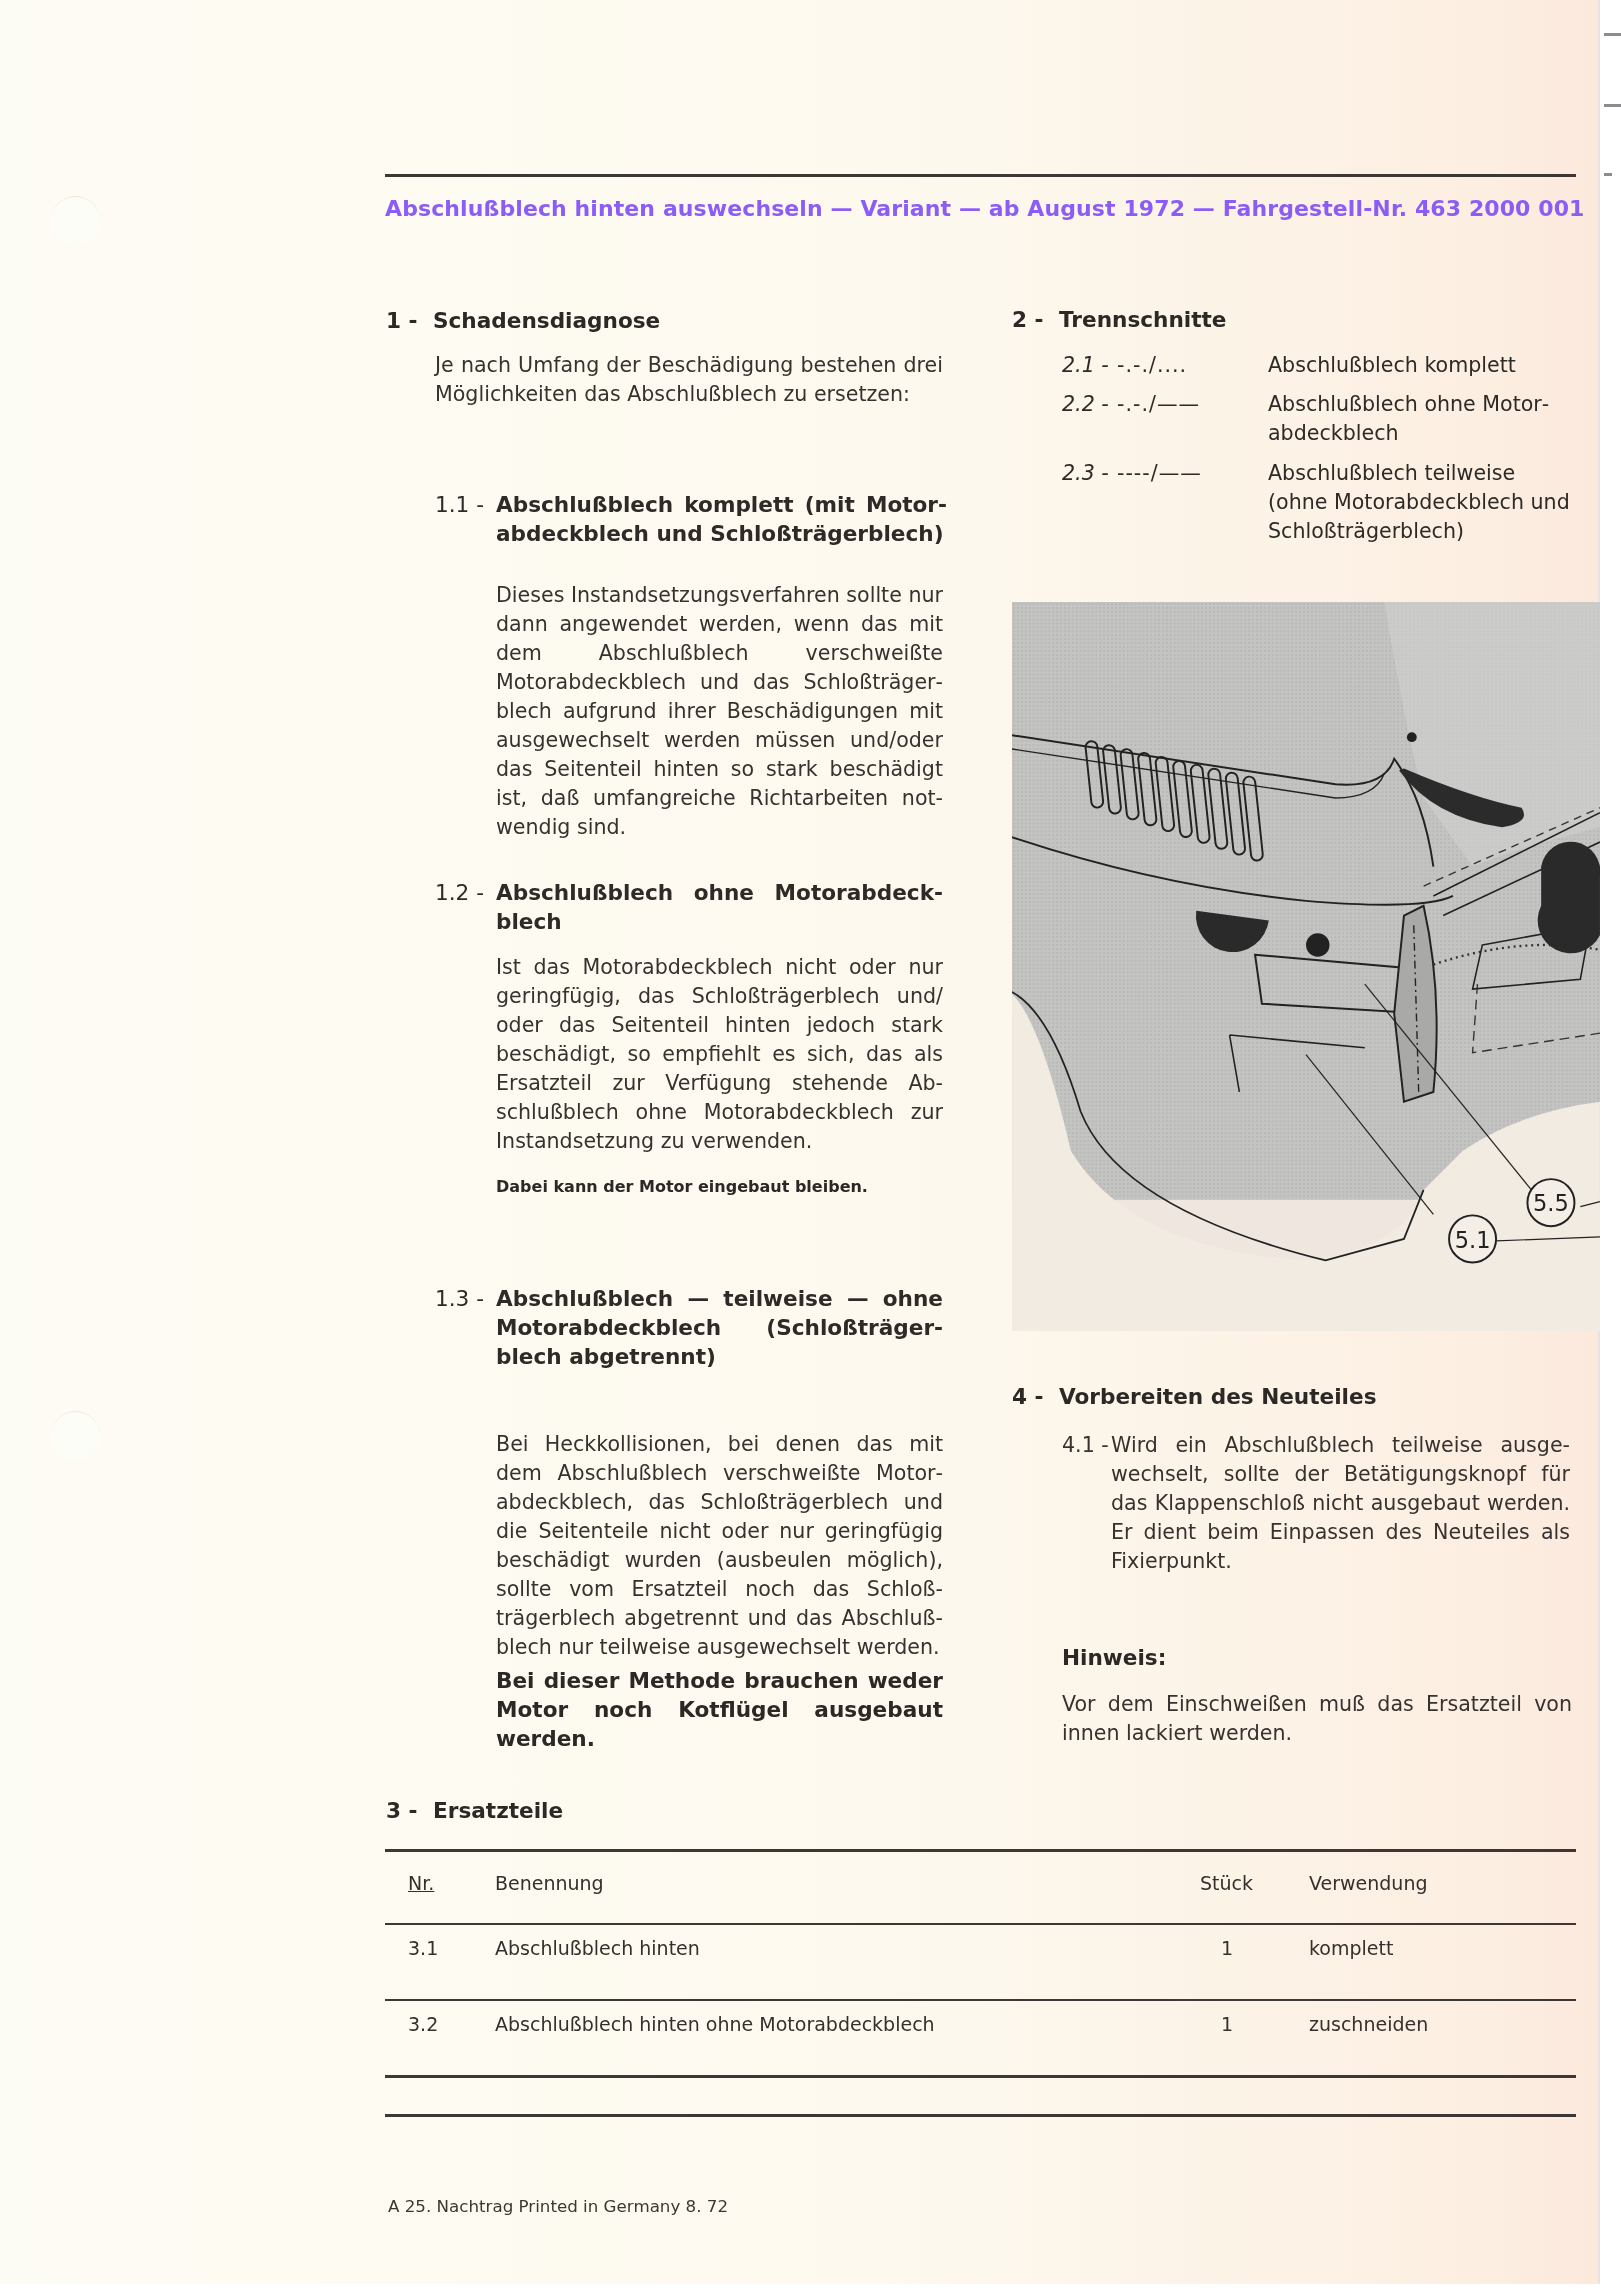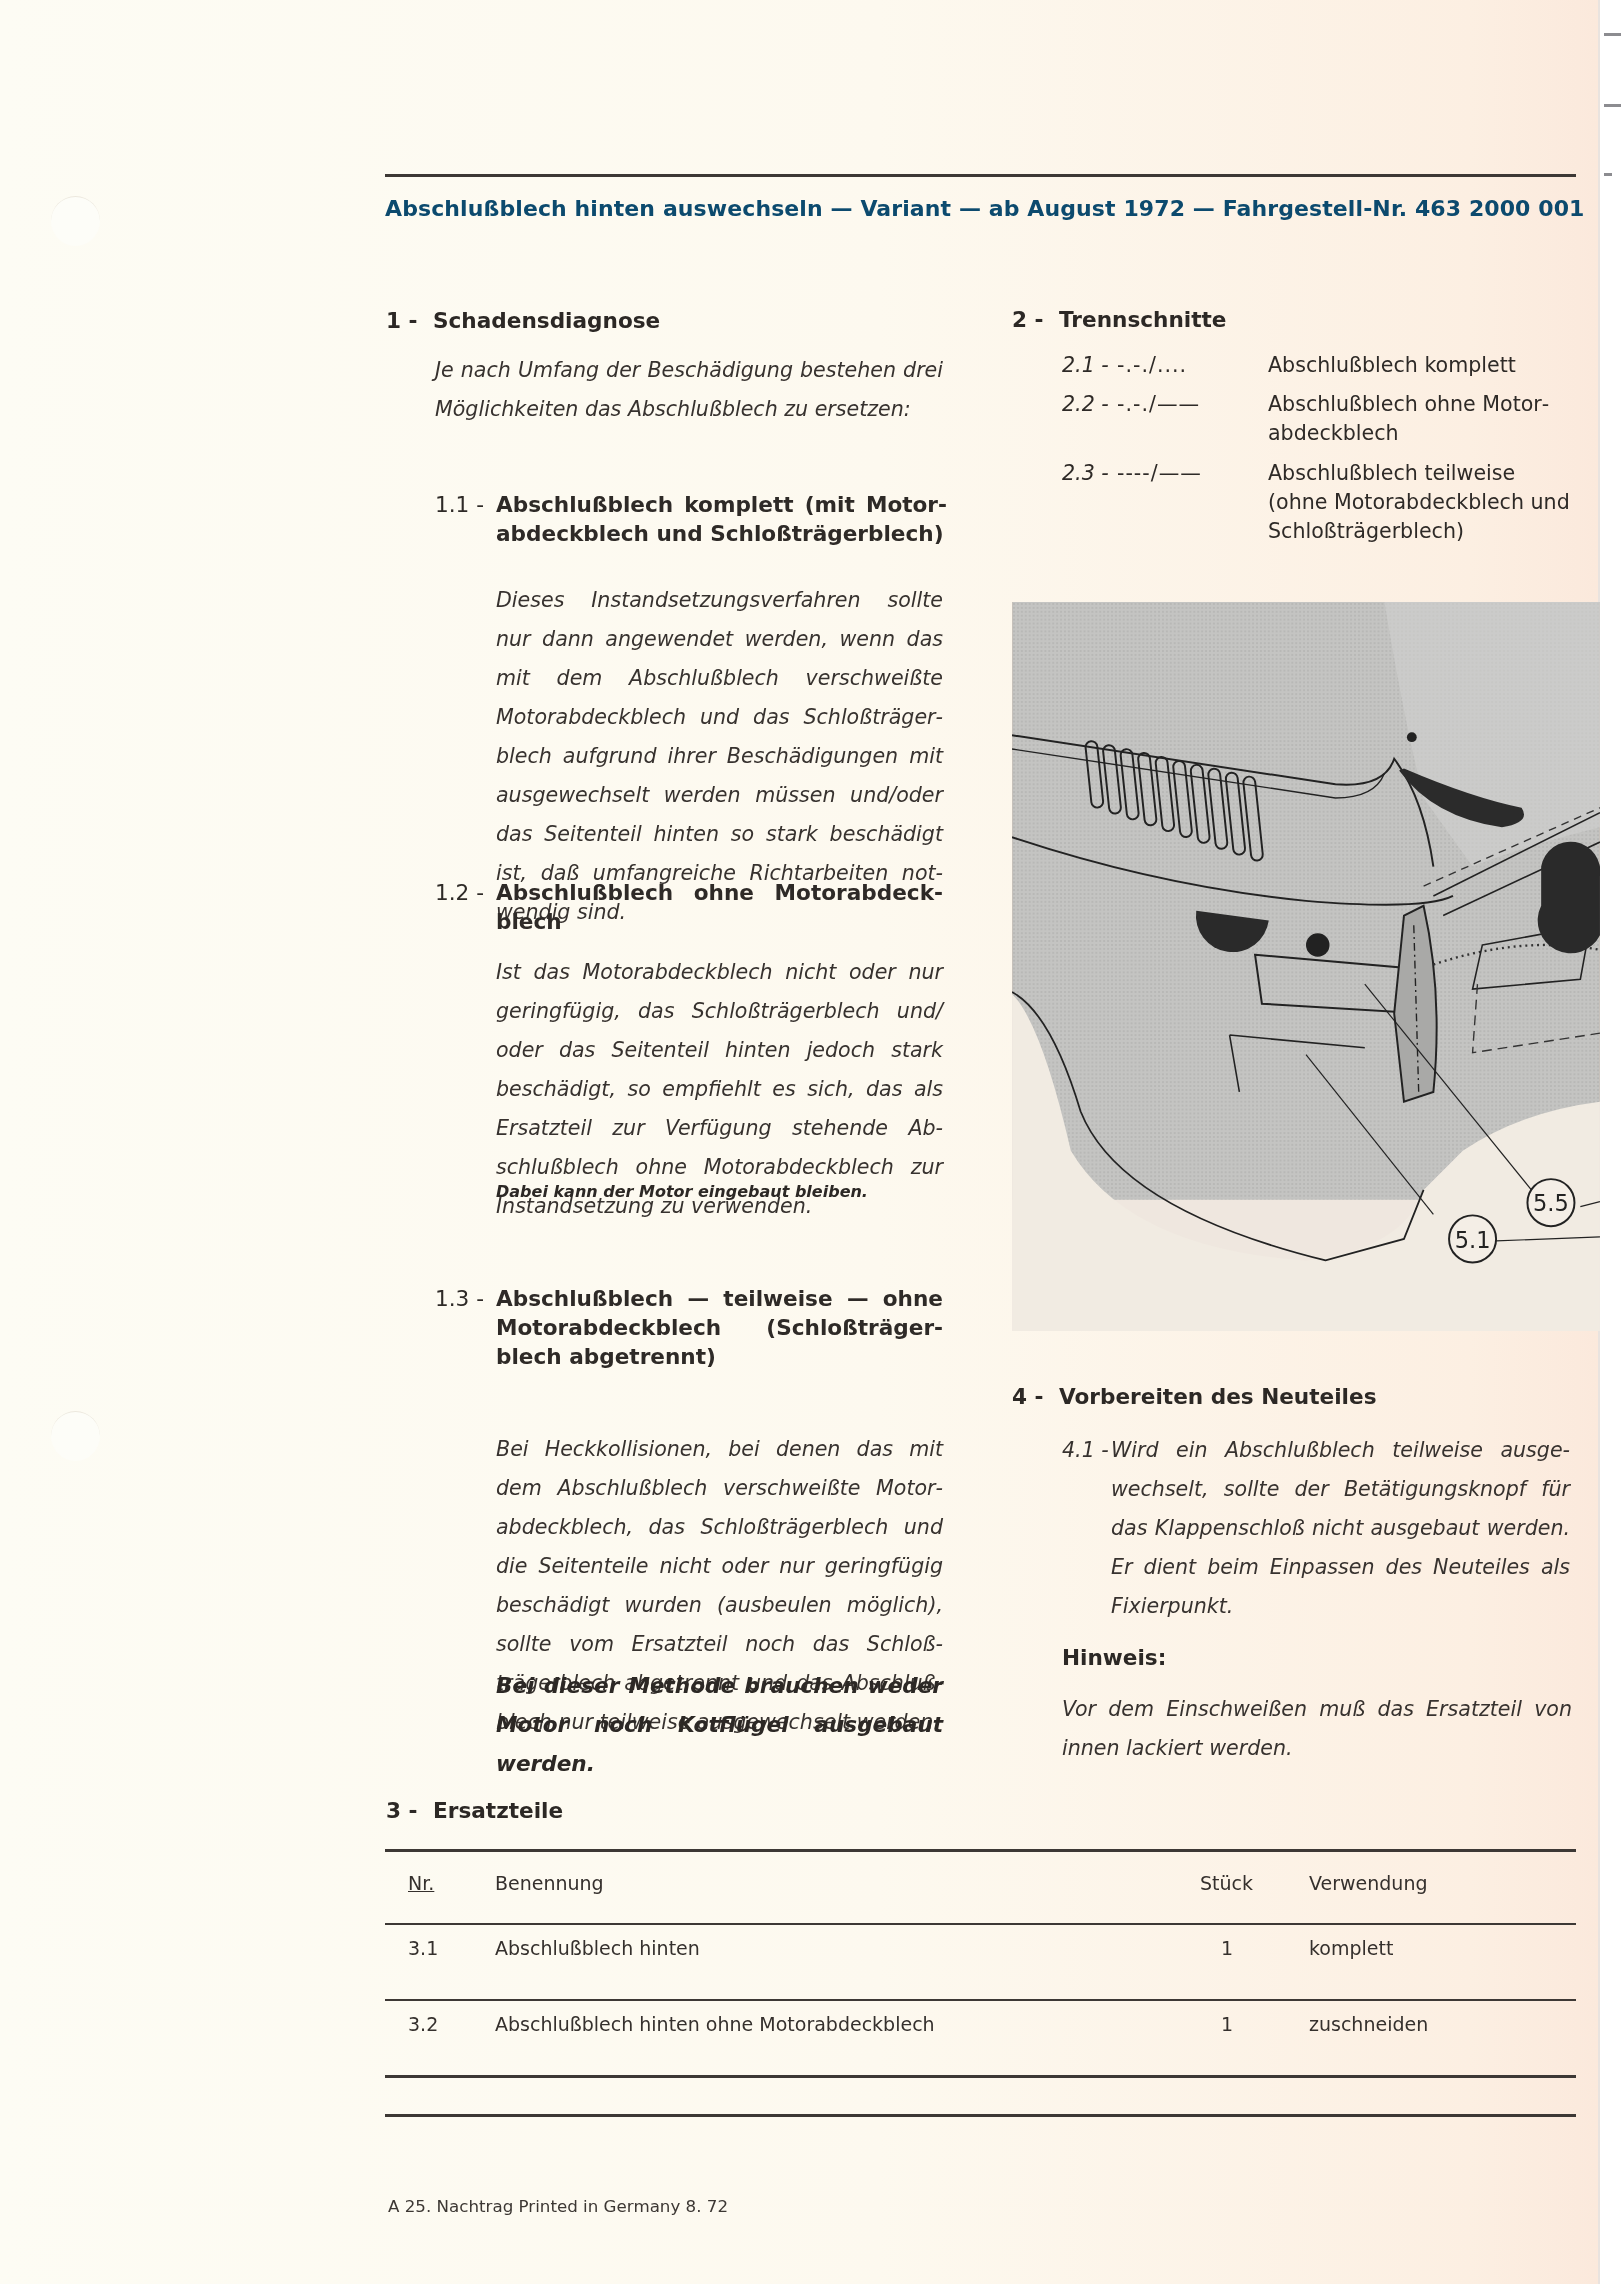--- a/index.html
+++ b/index.html
@@ -12,24 +12,24 @@
     position:absolute; left:0; top:0; width:1598px; height:2284px;
     background:linear-gradient(90deg,#fdfcf4 0%,#fdf9ef 55%,#fcefe2 92%,#fbe9dc 100%);
     border-right:2px solid #e9e3df;
   }
   .edge-strip { position:absolute; left:1600px; width:21.6px; background:#fff; }
   .edge-mark { position:absolute; left:1604px; width:17.6px; height:2.9px; background:#8c8c90; }
   .punch { position:absolute; left:51px; width:49px; height:49px; border-radius:50%;
     border-top:1px solid #ece8de; background:#fdfdf8; }
   .rule { position:absolute; left:385px; width:1191px; background:#3d3835; }
   .doc-title { position:absolute; left:385px; top:196px; width:1191px;
-    font-size:22px; font-weight:bold; letter-spacing:0.1px; white-space:nowrap; color:#0c4a6e; }
+    font-size:22px; font-weight:bold; letter-spacing:0.1px; white-space:nowrap; color:#8b5cf6; }
   .h { position:absolute; font-weight:bold; font-size:21.6px; white-space:nowrap; color:#2c2825; }
   .h .n { display:inline-block; width:47px; }
-  .txt { position:absolute; font-size:20.6px; line-height:39px; text-align:justify; color:#37322f;font-style:italic; }
+  .txt { position:absolute; font-size:20.6px; line-height:29px; text-align:justify; color:#37322f; }
   .sub { position:absolute; font-size:21.6px; line-height:29px; font-weight:bold; }
   .sub .num { position:absolute; left:0; top:0; font-weight:normal; }
   .sub .tt { position:absolute; left:61px; top:0; width:451px; text-align:justify; }
   .bold-txt { font-weight:bold; color:#2c2825; }
   .tr-row { position:absolute; font-size:20.6px; line-height:29px; white-space:nowrap; }
   .tr-row .num { position:absolute; left:0;font-style:italic; }
   .tr-row .pat { position:absolute; left:55px; letter-spacing:1px; }
   .tr-row .desc { position:absolute; left:206px; width:304px; white-space:normal; }
   .figure { position:absolute; left:1012px; top:602px; width:588px; height:729px; overflow:hidden; background:#f97316; }
   .figure svg { width:100%; height:100%; display:block; }

